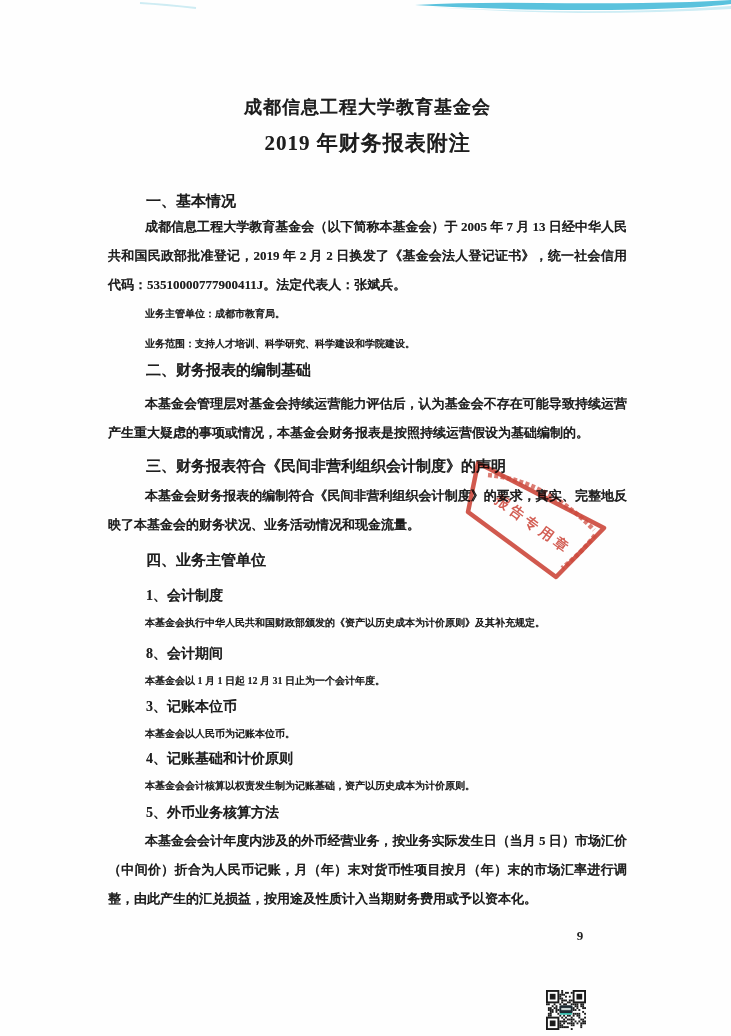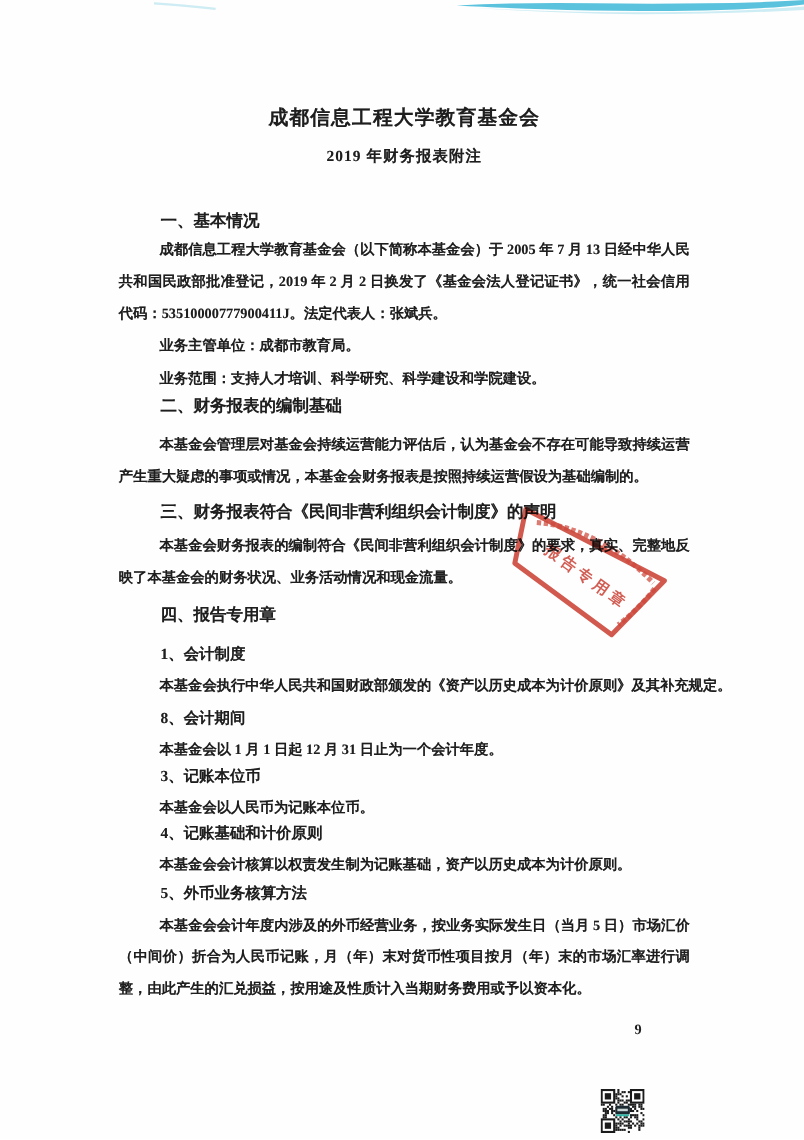--- a/index.html
+++ b/index.html
@@ -12,35 +12,35 @@
   }
   
   .top-edge { position:absolute; left:0; top:0; width:731px; height:16px; }
   
   .content { position:absolute; left:108px; top:0; width:519px;font-family:Liberation Serif, serif; }
   .doc-title {
     margin-top:94px; font-size:18px; line-height:26px; font-weight:700;
     text-align:center; letter-spacing:1px;
   }
   .doc-subtitle {
-    margin-top:10px; font-size:14px; line-height:26px; font-weight:700;
+    margin-top:10px; font-size:21px; line-height:26px; font-weight:700;
     text-align:center; letter-spacing:1px;
   }
   .h1 {
     font-size:15px; line-height:22px; font-weight:700; padding-left:38px;
   }
   .h2 {
     font-size:14px; line-height:20px; font-weight:700; padding-left:38px;
   }
   .para {
     font-size:13px; line-height:29px; font-weight:600;
     text-align:justify; text-indent:37px; margin:0;
   }
   .line {
-    font-size:13px; line-height:30px; font-weight:600;
+    font-size:10px; line-height:30px; font-weight:600;
     padding-left:37px; white-space:nowrap; margin:0;
   }
   .line.tight { line-height:26px; }
   
   .content div, .content p { text-shadow:0 0 0.4px rgba(30,30,30,0.45); }
 
   .mt0{margin-top:0}.mt2{margin-top:2px}.mt3{margin-top:3px}.mt4{margin-top:4px}
   .mt6{margin-top:8px}.mt8{margin-top:8px}.mt10{margin-top:10px}
   .mt15{margin-top:15px}.mt34{margin-top:34px}
 
@@ -73,21 +73,21 @@
     <p class="para mt0">成都信息工程大学教育基金会（以下简称本基金会）于 2005 年 7 月 13 日经中华人民共和国民政部批准登记，2019 年 2 月 2 日换发了《基金会法人登记证书》，统一社会信用代码：53510000777900411J。法定代表人：张斌兵。</p>
     <p class="line">业务主管单位：成都市教育局。</p>
     <p class="line">业务范围：支持人才培训、科学研究、科学建设和学院建设。</p>
 
     <div class="h1 mt0">二、财务报表的编制基础</div>
     <p class="para mt8">本基金会管理层对基金会持续运营能力评估后，认为基金会不存在可能导致持续运营产生重大疑虑的事项或情况，本基金会财务报表是按照持续运营假设为基础编制的。</p>
 
     <div class="h1 mt6">三、财务报表符合《民间非营利组织会计制度》的声明</div>
     <p class="para mt4">本基金会财务报表的编制符合《民间非营利组织会计制度》的要求，真实、完整地反映了本基金会的财务状况、业务活动情况和现金流量。</p>
 
-    <div class="h1 mt10">四、报告专用章</div>
+    <div class="h1 mt10">四、业务主管单位</div>
 
     <div class="h2 mt15">1、会计制度</div>
     <p class="line tight mt4">本基金会执行中华人民共和国财政部颁发的《资产以历史成本为计价原则》及其补充规定。</p>
 
     <div class="h2 mt8">8、会计期间</div>
     <p class="line tight mt4">本基金会以 1 月 1 日起 12 月 31 日止为一个会计年度。</p>
 
     <div class="h2 mt3">3、记账本位币</div>
     <p class="line tight mt4">本基金会以人民币为记账本位币。</p>
 

